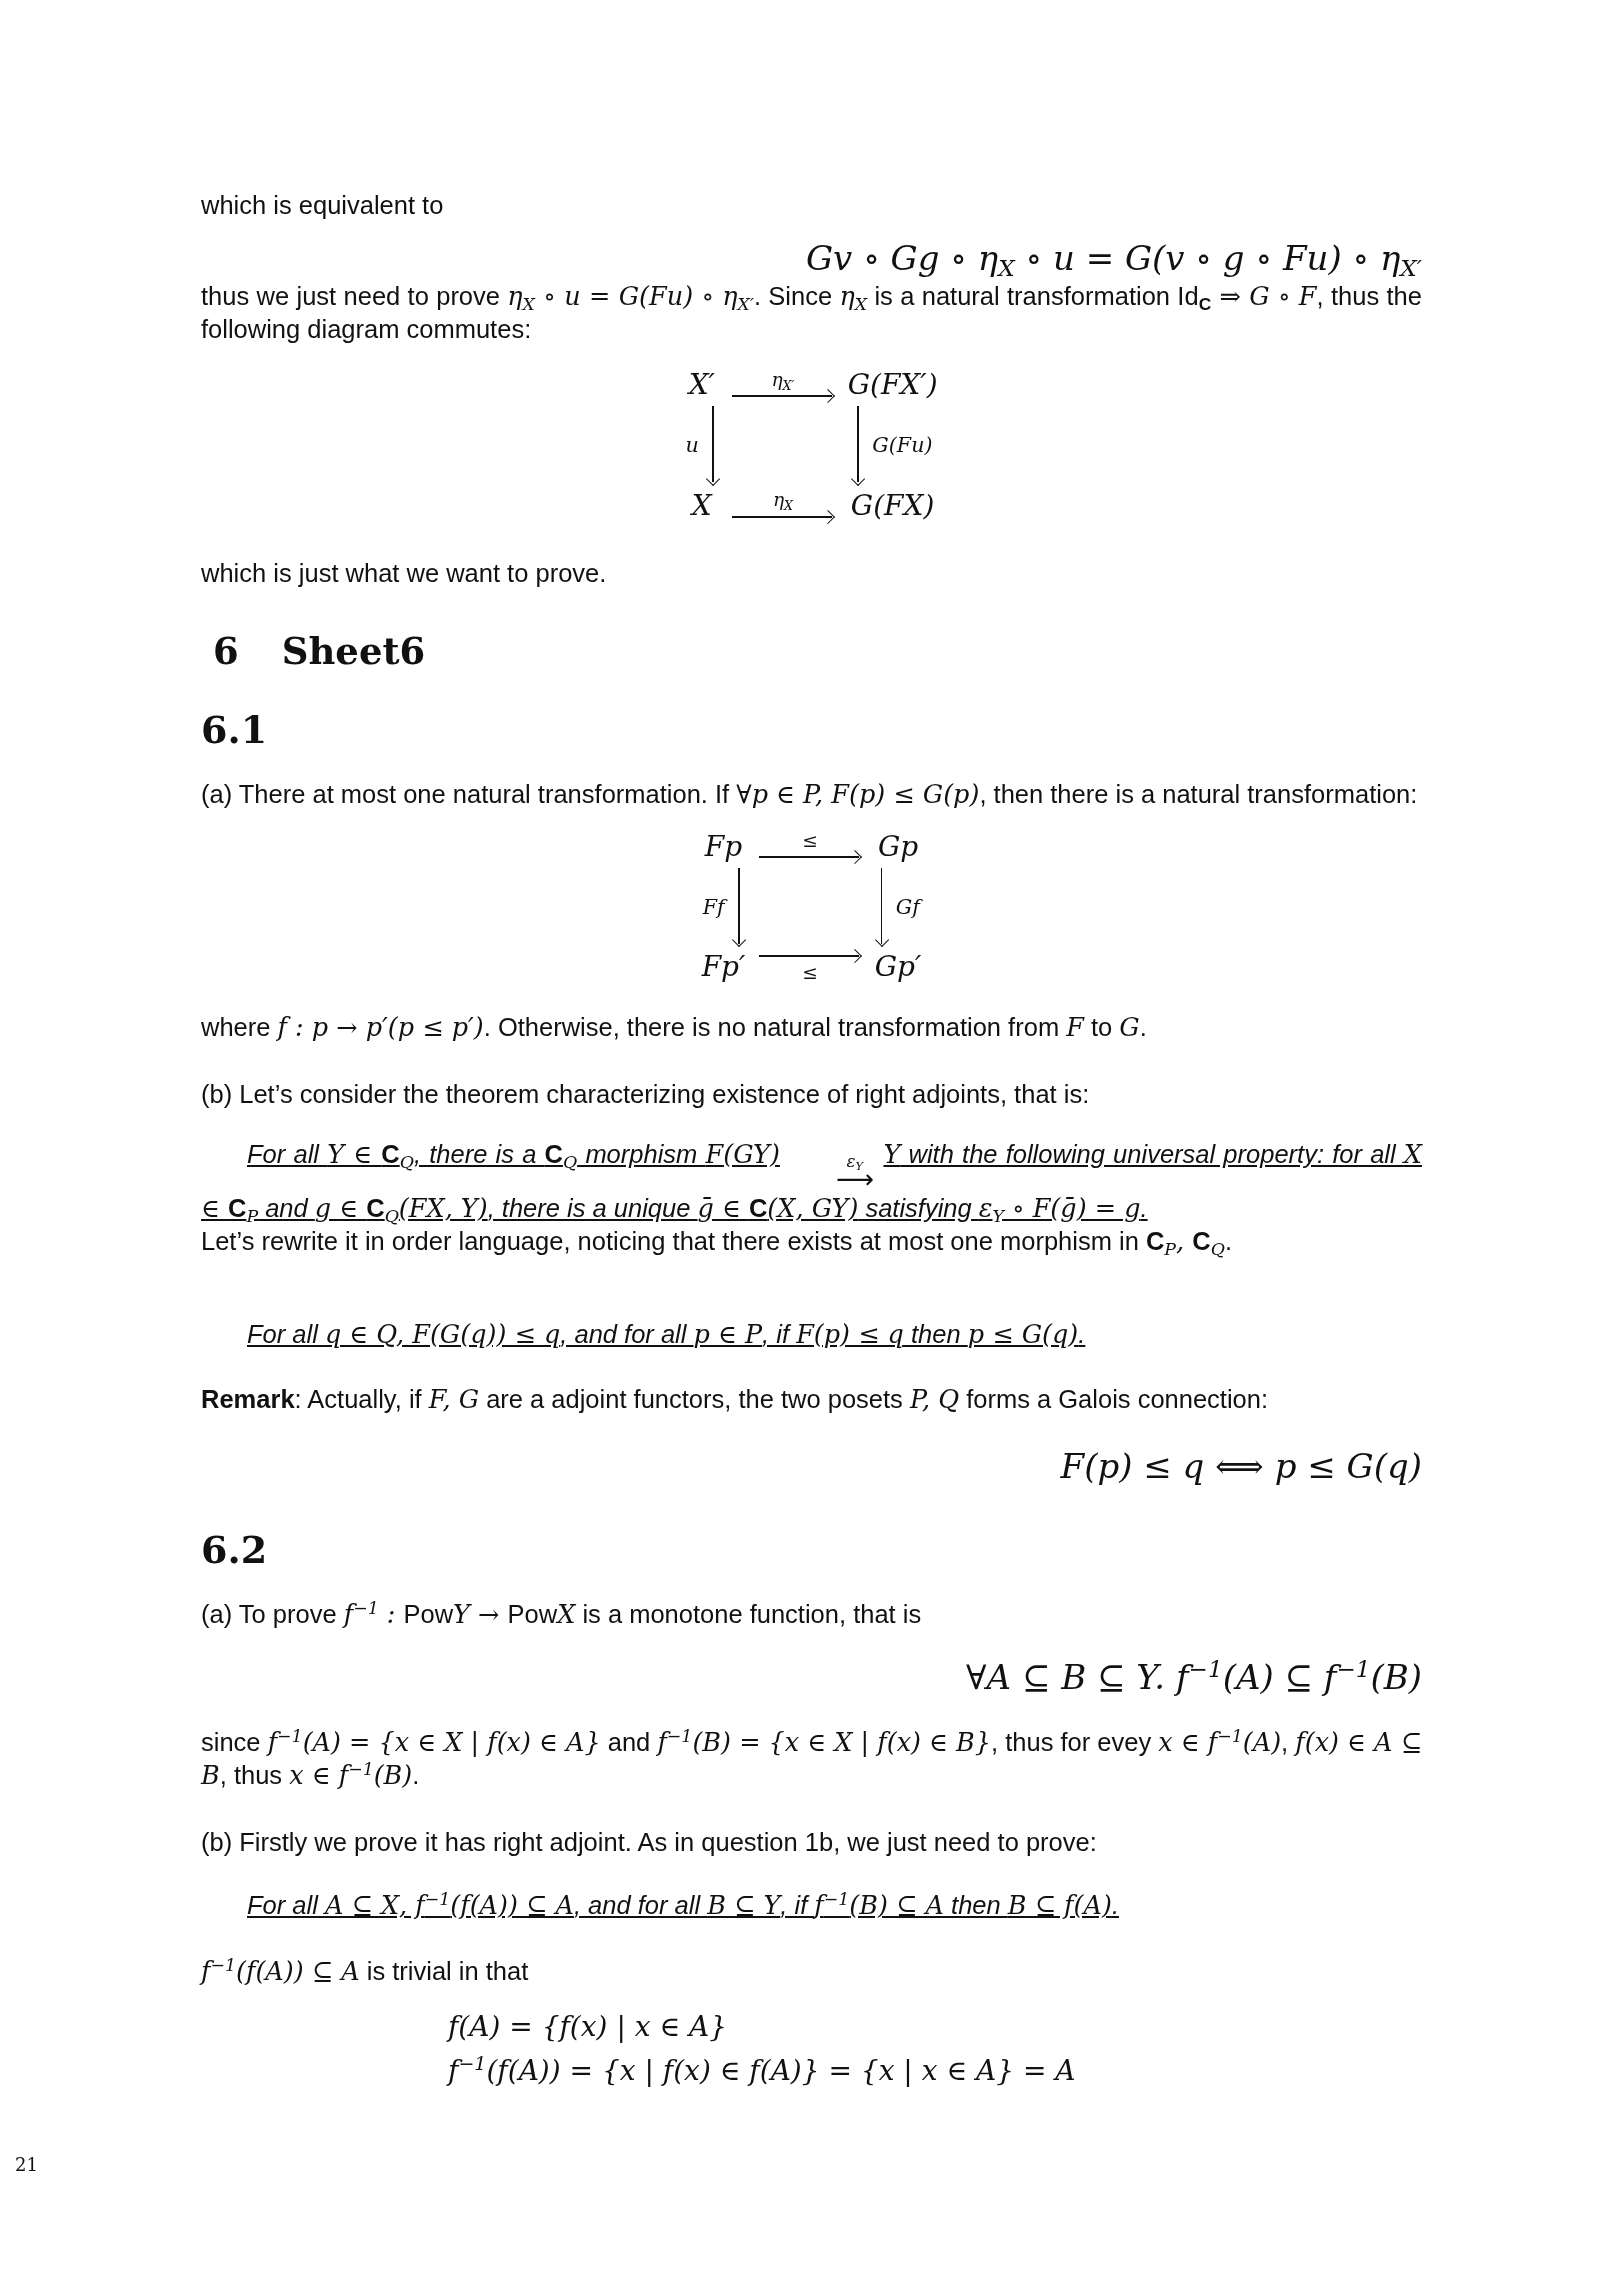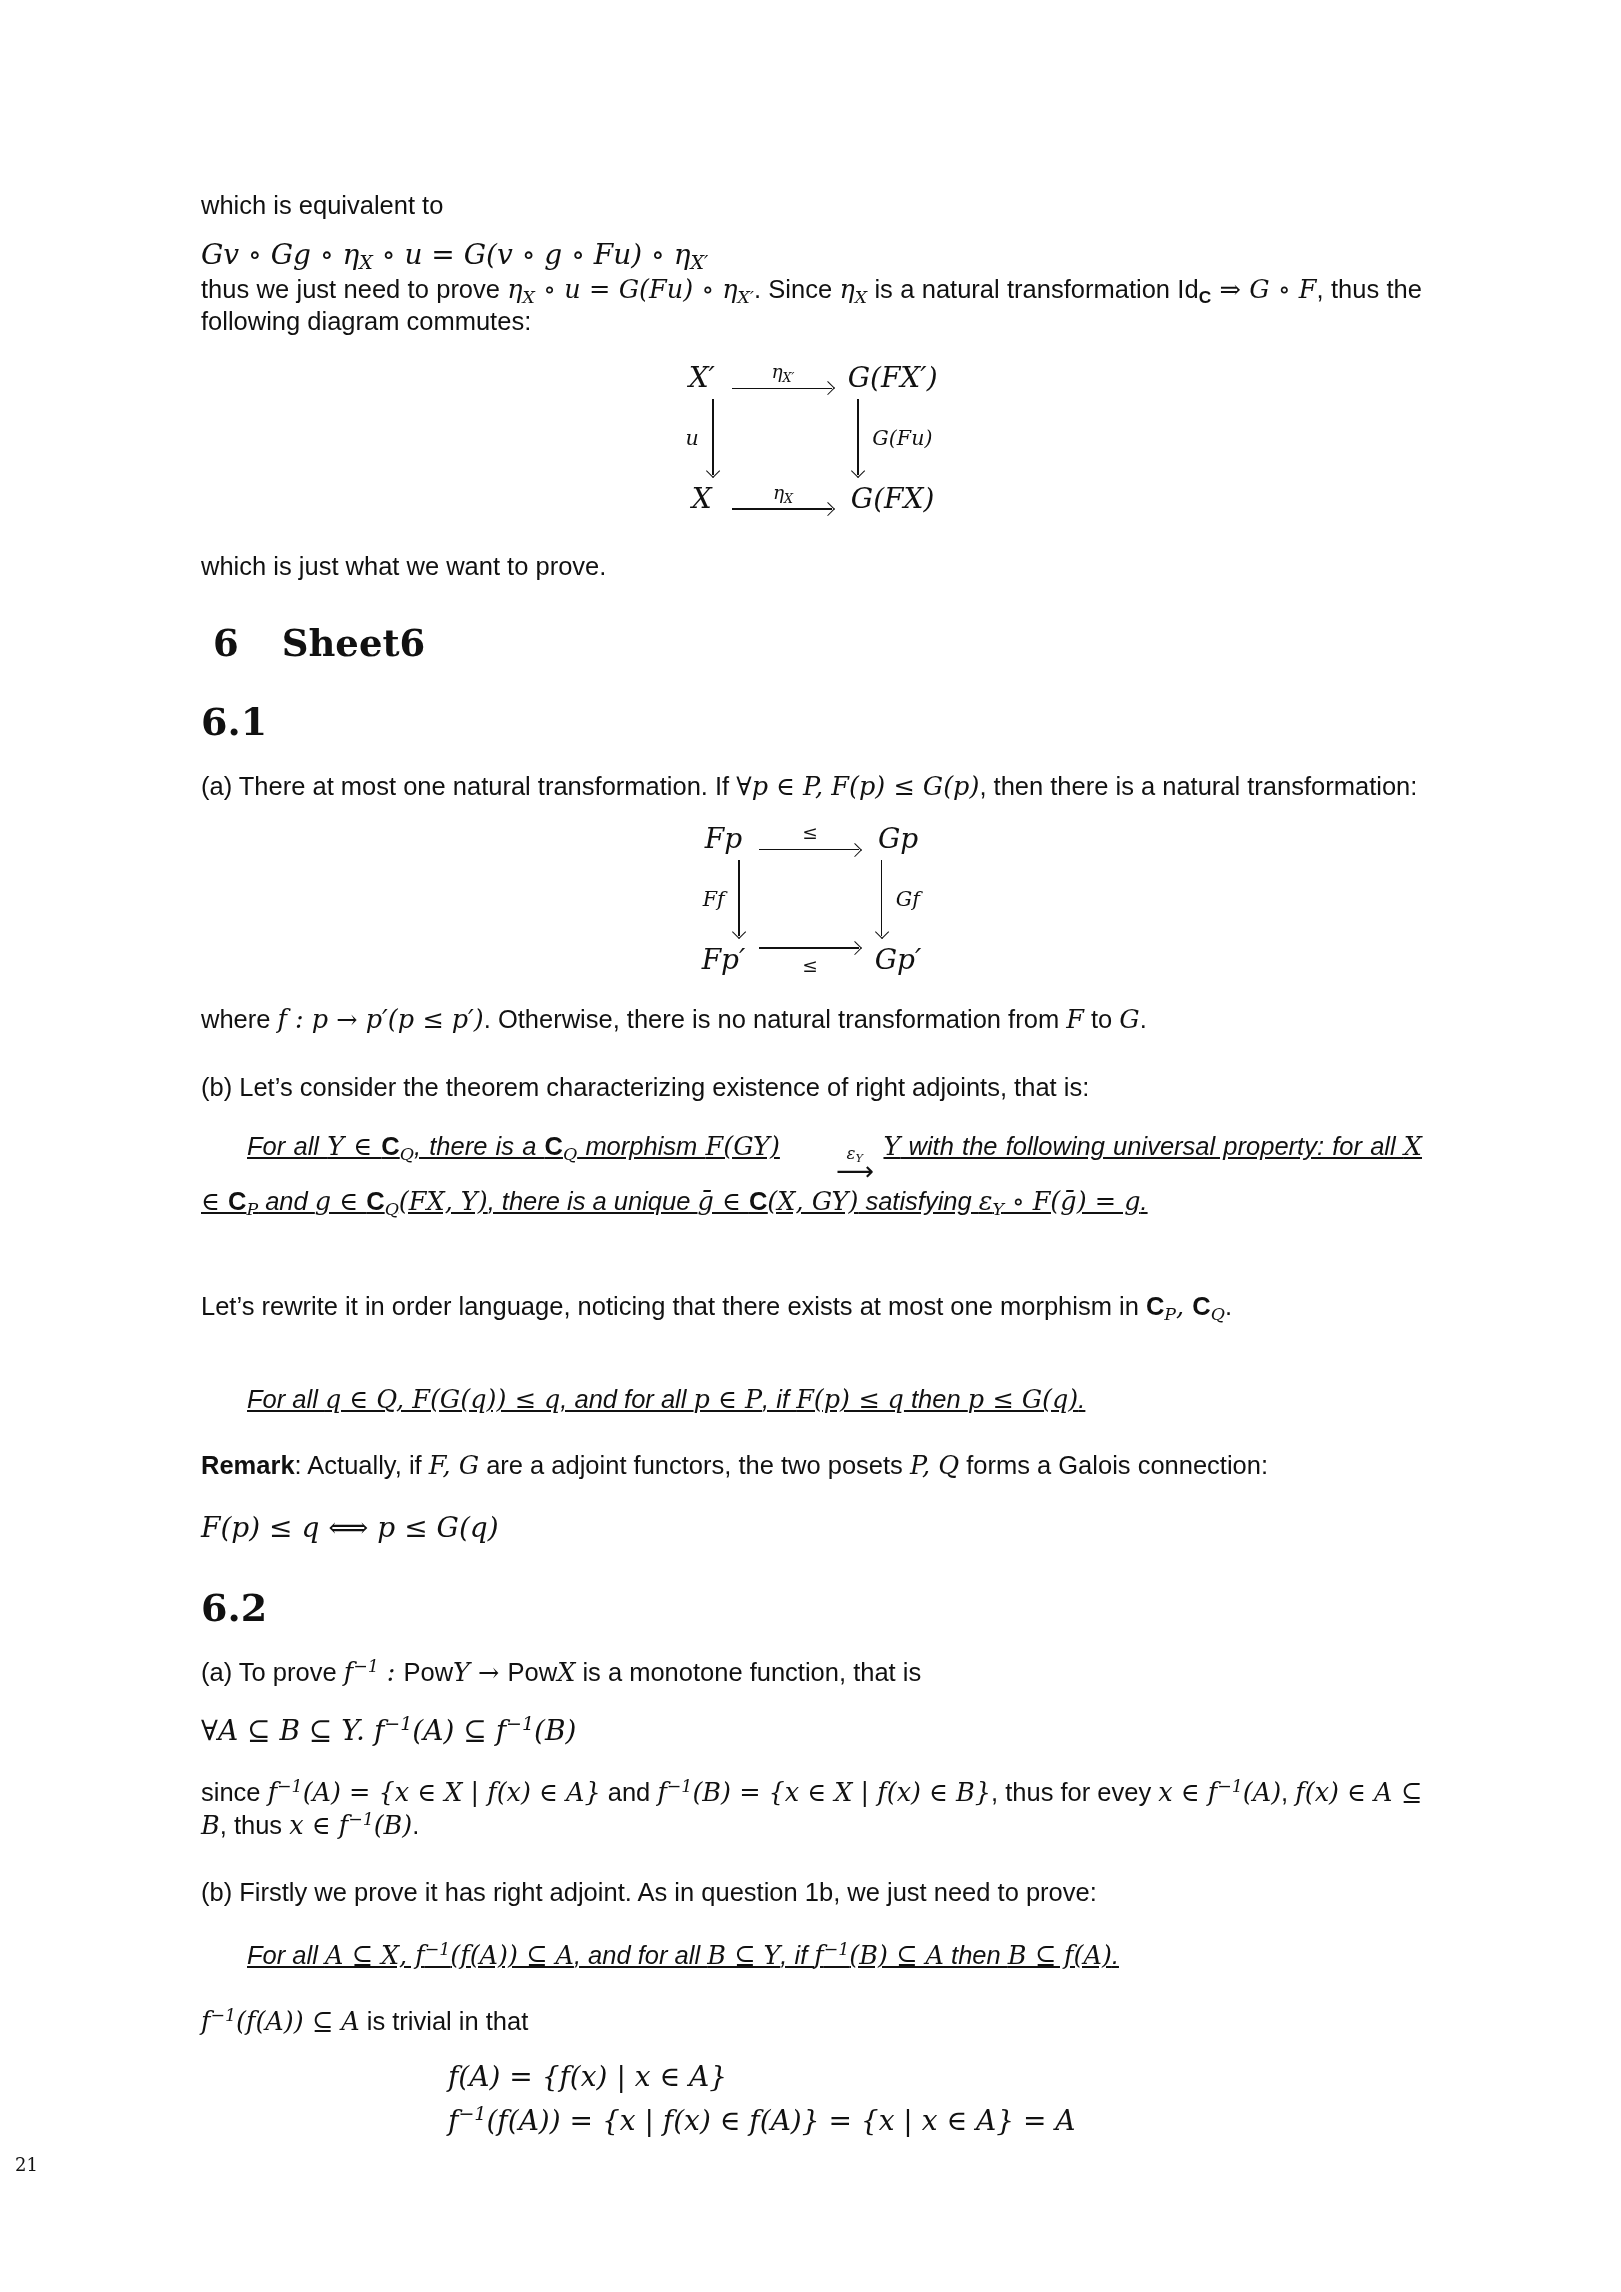--- a/index.html
+++ b/index.html
@@ -16,21 +16,21 @@
     overflow:hidden;
   }
   .col{position:absolute;left:201px;top:189px;width:1221px;}
   p{margin:0;text-align:justify;}
   .math{font-family:"DejaVu Serif","DejaVu Sans",serif;font-style:italic;line-height:normal;}
   .mrm{font-style:normal;font-family:"Liberation Sans","DejaVu Sans",sans-serif;}
   sub,sup{font-size:0.68em;line-height:0;}
   sub{vertical-align:-0.28em;}
   sup{vertical-align:0.5em;}
 
-  .eq{text-align:left;font-size:28px;}
+  .eq{text-align:right;font-size:34px;}
   .eq-align{width:fit-content;margin-left:247px;text-align:left;font-size:28px;}
   .eq-line{line-height:1.55;}
 
   .thm{font-style:italic;text-indent:46px;text-decoration:underline;}
 
   .sec{margin:12px;font-family:"DejaVu Serif","Liberation Serif",serif;font-weight:bold;font-size:37px;line-height:1;}
   .sec-num{display:inline-block;margin-right:43px;}
   .subsec{margin:0;font-family:"DejaVu Serif","Liberation Serif",serif;font-weight:bold;font-size:38px;line-height:1;}
 
   
@@ -61,21 +61,21 @@
   .varr::after{content:"";position:absolute;bottom:1px;left:50%;width:8.8px;height:8.8px;margin-left:-4.9px;
     border-left:1.6px solid var(--ink);border-bottom:1.6px solid var(--ink);transform:rotate(-45deg);}
   .vlbl{font-size:20.6px;}
 
   .footer{position:absolute;top:2154px;left:15px;width:100%;text-align:left;font-size:18px;font-family:"DejaVu Serif","Liberation Serif",serif;}
 
   
   .mt-eq1{margin-top:15.7px;} .mt-p2{margin-top:0;} .mt-d1{margin-top:23.5px;}
   .mt-p3{margin-top:35px;} .mt-sec{margin-top:43px;} .mt-s61{margin-top:41px;}
   .mt-p4{margin-top:29px;} .mt-d2{margin-top:19.6px;} .mt-p5{margin-top:27.4px;}
-  .mt-p6{margin-top:35px;} .mt-t1{margin-top:27.4px;} .mt-p8{margin-top:73px;}
+  .mt-p6{margin-top:35px;} .mt-t1{margin-top:27.4px;} .mt-p8{}
   .mt-t2{margin-top:61px;} .mt-p10{margin-top:33px;} .mt-eq2{margin-top:29px;}
   .mt-s62{margin-top:43px;} .mt-p11{margin-top:29px;} .mt-eq3{margin-top:25.5px;}
   .mt-p12{margin-top:27.4px;} .mt-p13{margin-top:35px;} .mt-t3{margin-top:31px;}
   .mt-p15{margin-top:33px;} .mt-eq4{margin-top:18px;}
 </style>
 </head>
 <body>
 
 <div class="page">
   <div class="col">

